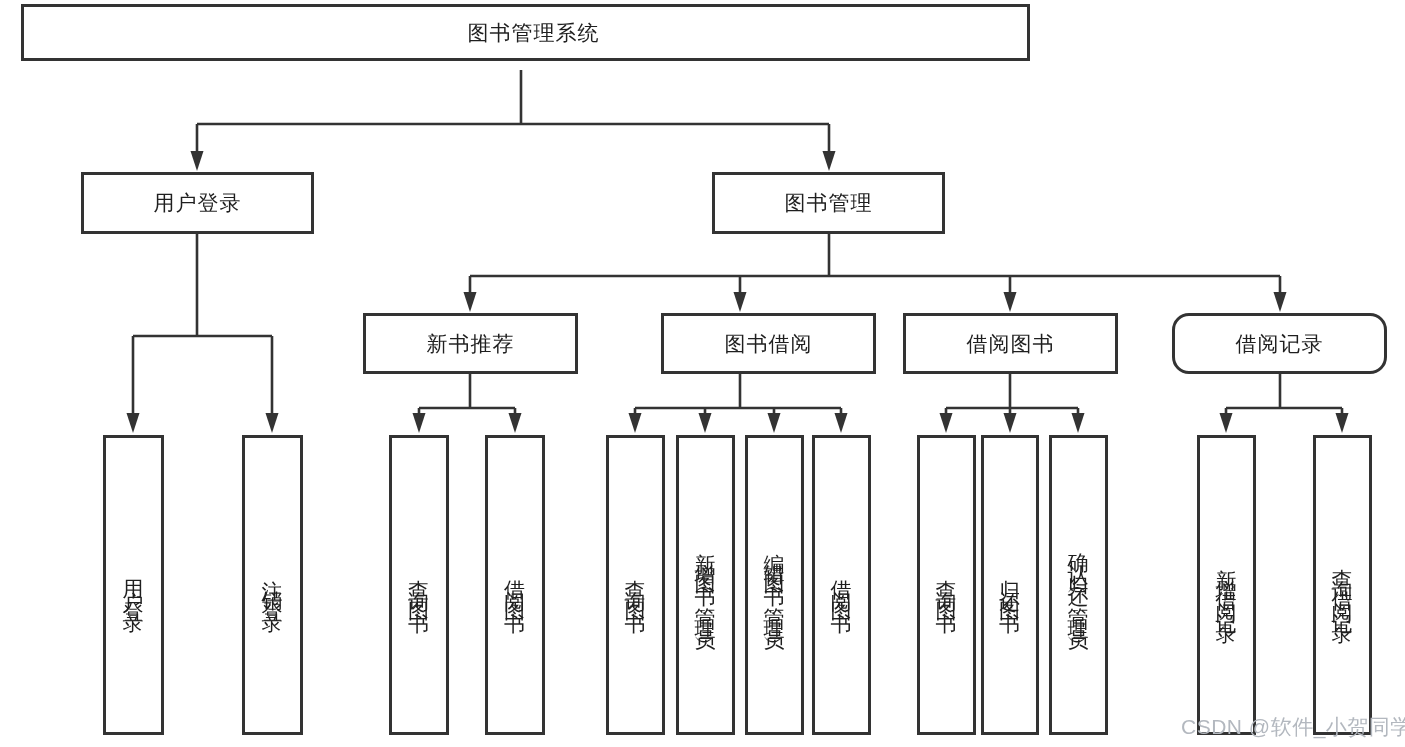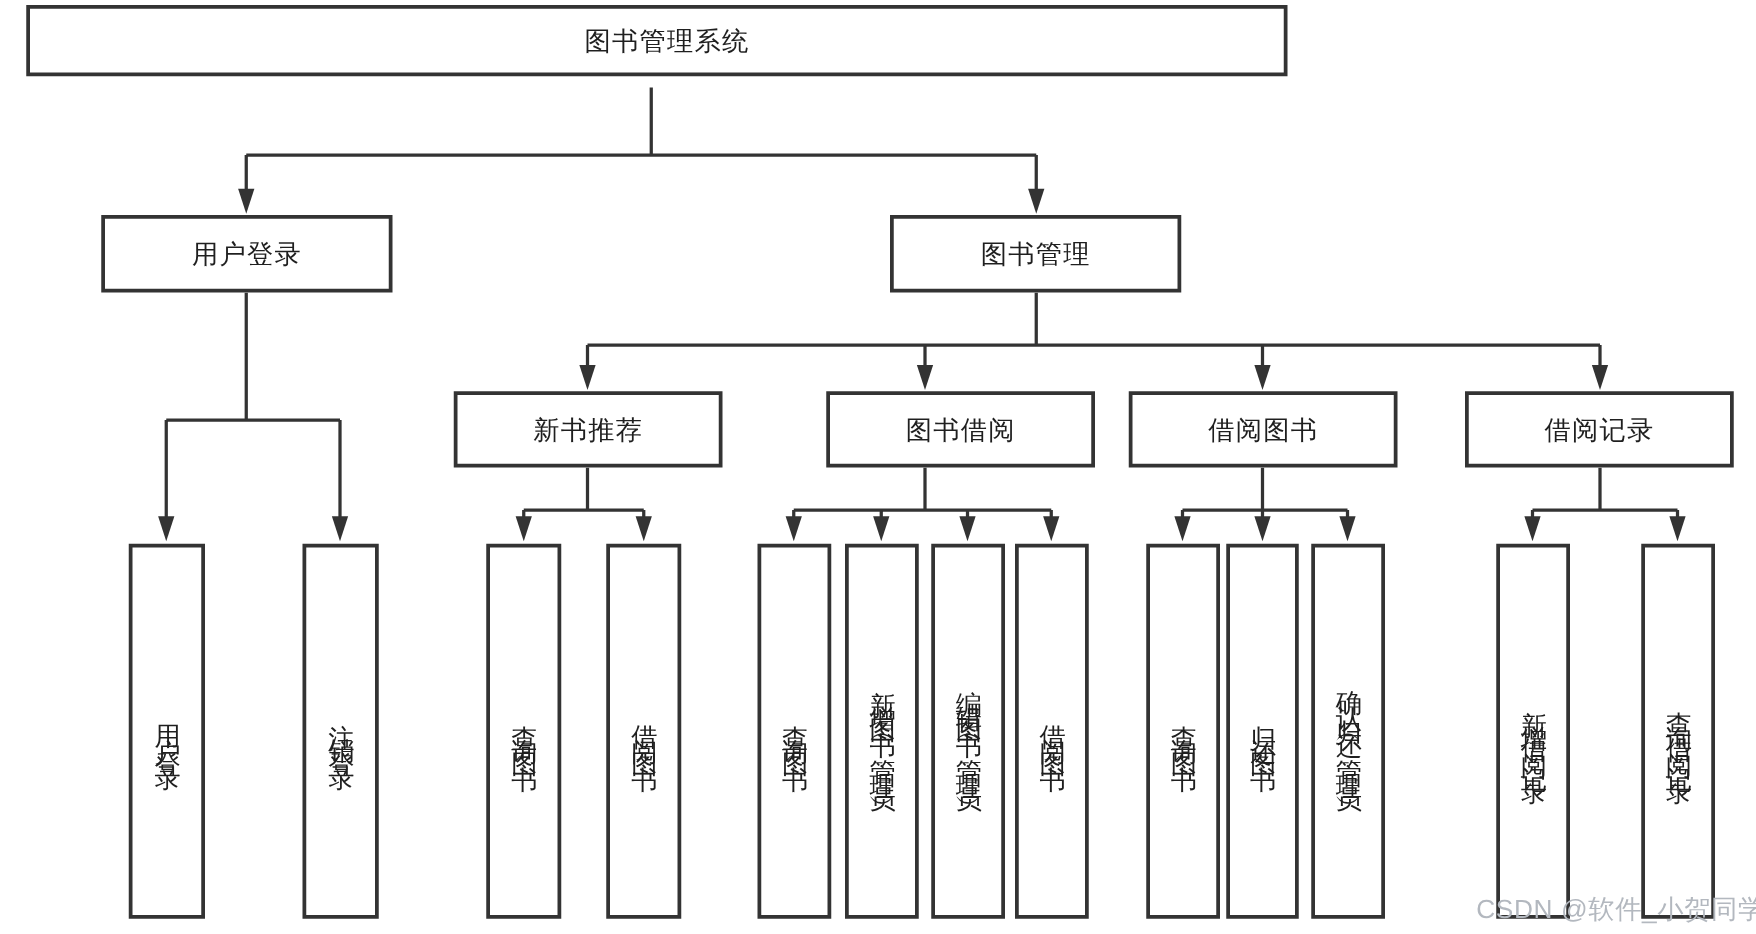--- a/index.html
+++ b/index.html
@@ -99,21 +99,21 @@
   </svg>
 
   <div class="node hnode" style="left:21px; top:4px; width:1009px; height:57px;padding-left:16px;">图书管理系统</div>
 
   <div class="node hnode" style="left:81px; top:172px; width:233px; height:62px;">用户登录</div>
   <div class="node hnode" style="left:363px; top:313px; width:215px; height:61px;">新书推荐</div>
 
   <div class="node hnode" style="left:712px; top:172px; width:233px; height:62px;">图书管理</div>
   <div class="node hnode" style="left:633px; top:313px; width:215px; height:61px;margin-left:28px;">图书借阅</div>
   <div class="node hnode" style="left:903px; top:313px; width:215px; height:61px;">借阅图书</div>
-  <div class="node hnode" style="left:1172px; top:313px; width:215px; height:61px;">借阅记录</div>
+  <div class="node hnode" style="left:1172px; top:313px; width:215px; height:61px;border-radius:17px;">借阅记录</div>
 
   <div class="node vnode" style="left:103px; top:435px; width:61px; height:300px;">用户登录</div>
   <div class="node vnode" style="left:242px; top:435px; width:61px; height:300px;">注销登录</div>
 
   <div class="node vnode" style="left:389px; top:435px; width:60px; height:300px;">查询图书</div>
   <div class="node vnode" style="left:485px; top:435px; width:60px; height:300px;">借阅图书</div>
 
   <div class="node vnode" style="left:606px; top:435px; width:59px; height:300px;">查询图书</div>
   <div class="node vnode" style="left:676px; top:435px; width:59px; height:300px;">新增图书（管理员）</div>
   <div class="node vnode" style="left:745px; top:435px; width:59px; height:300px;">编辑图书（管理员）</div>

